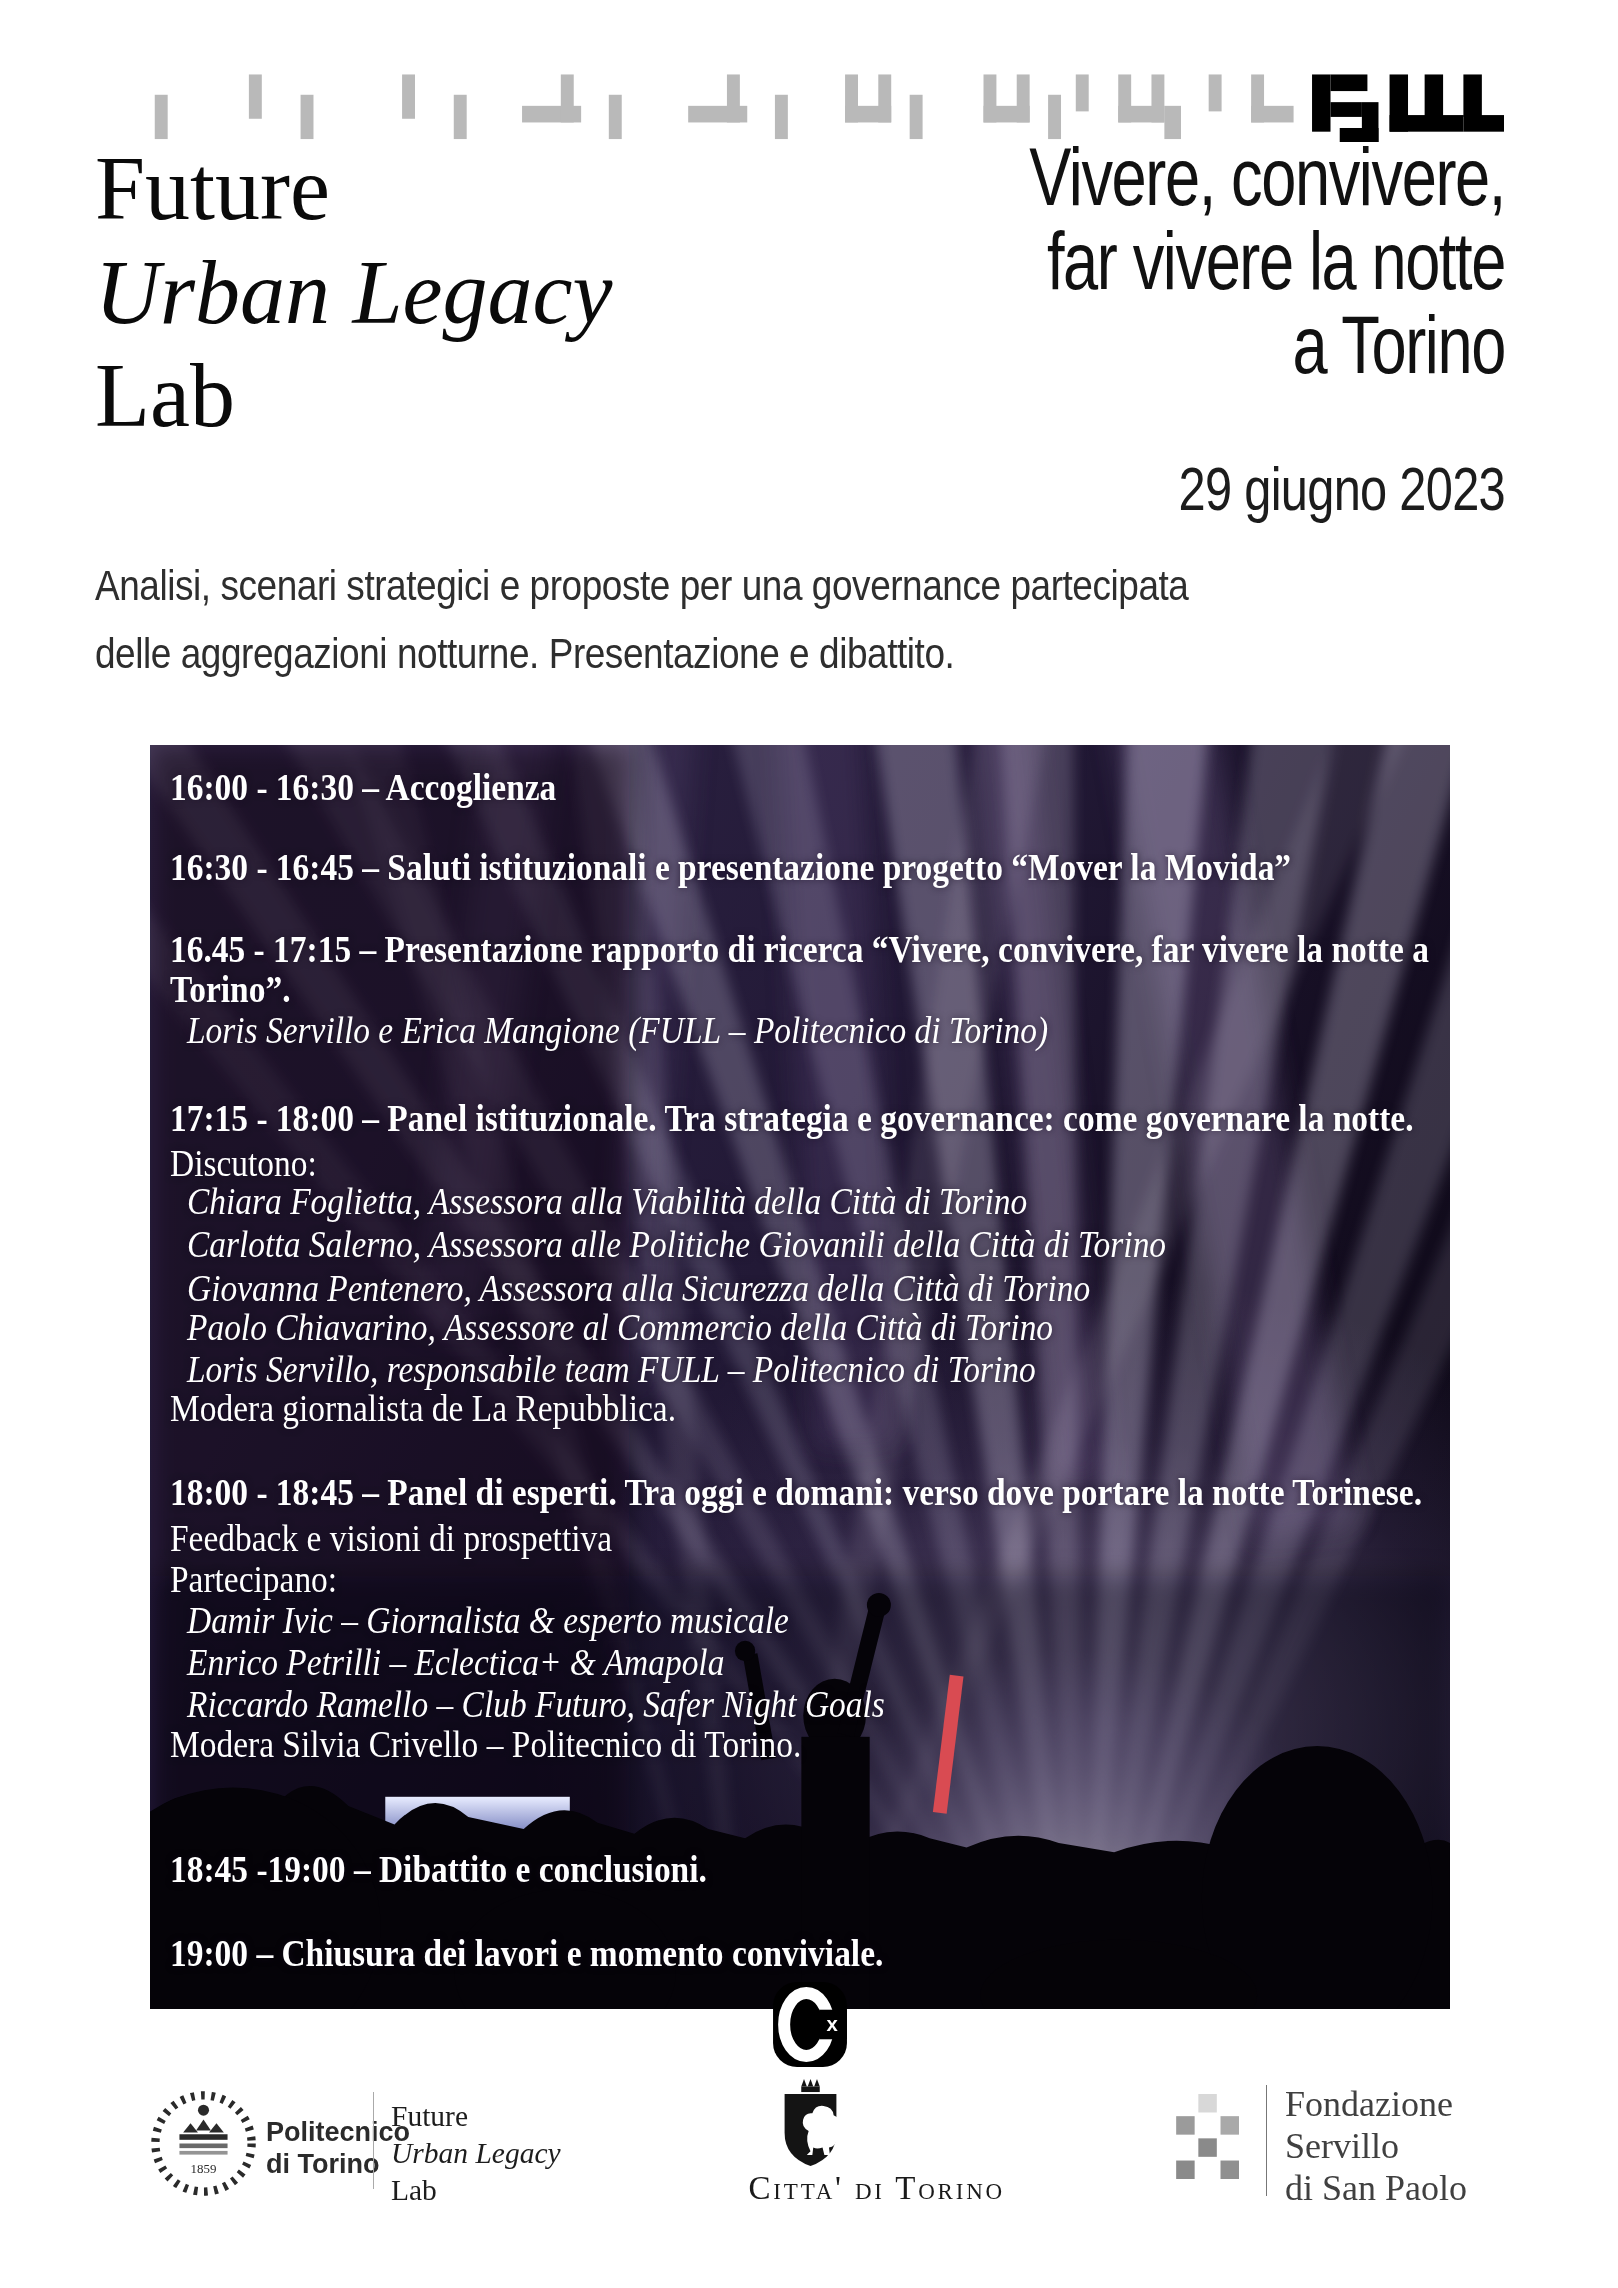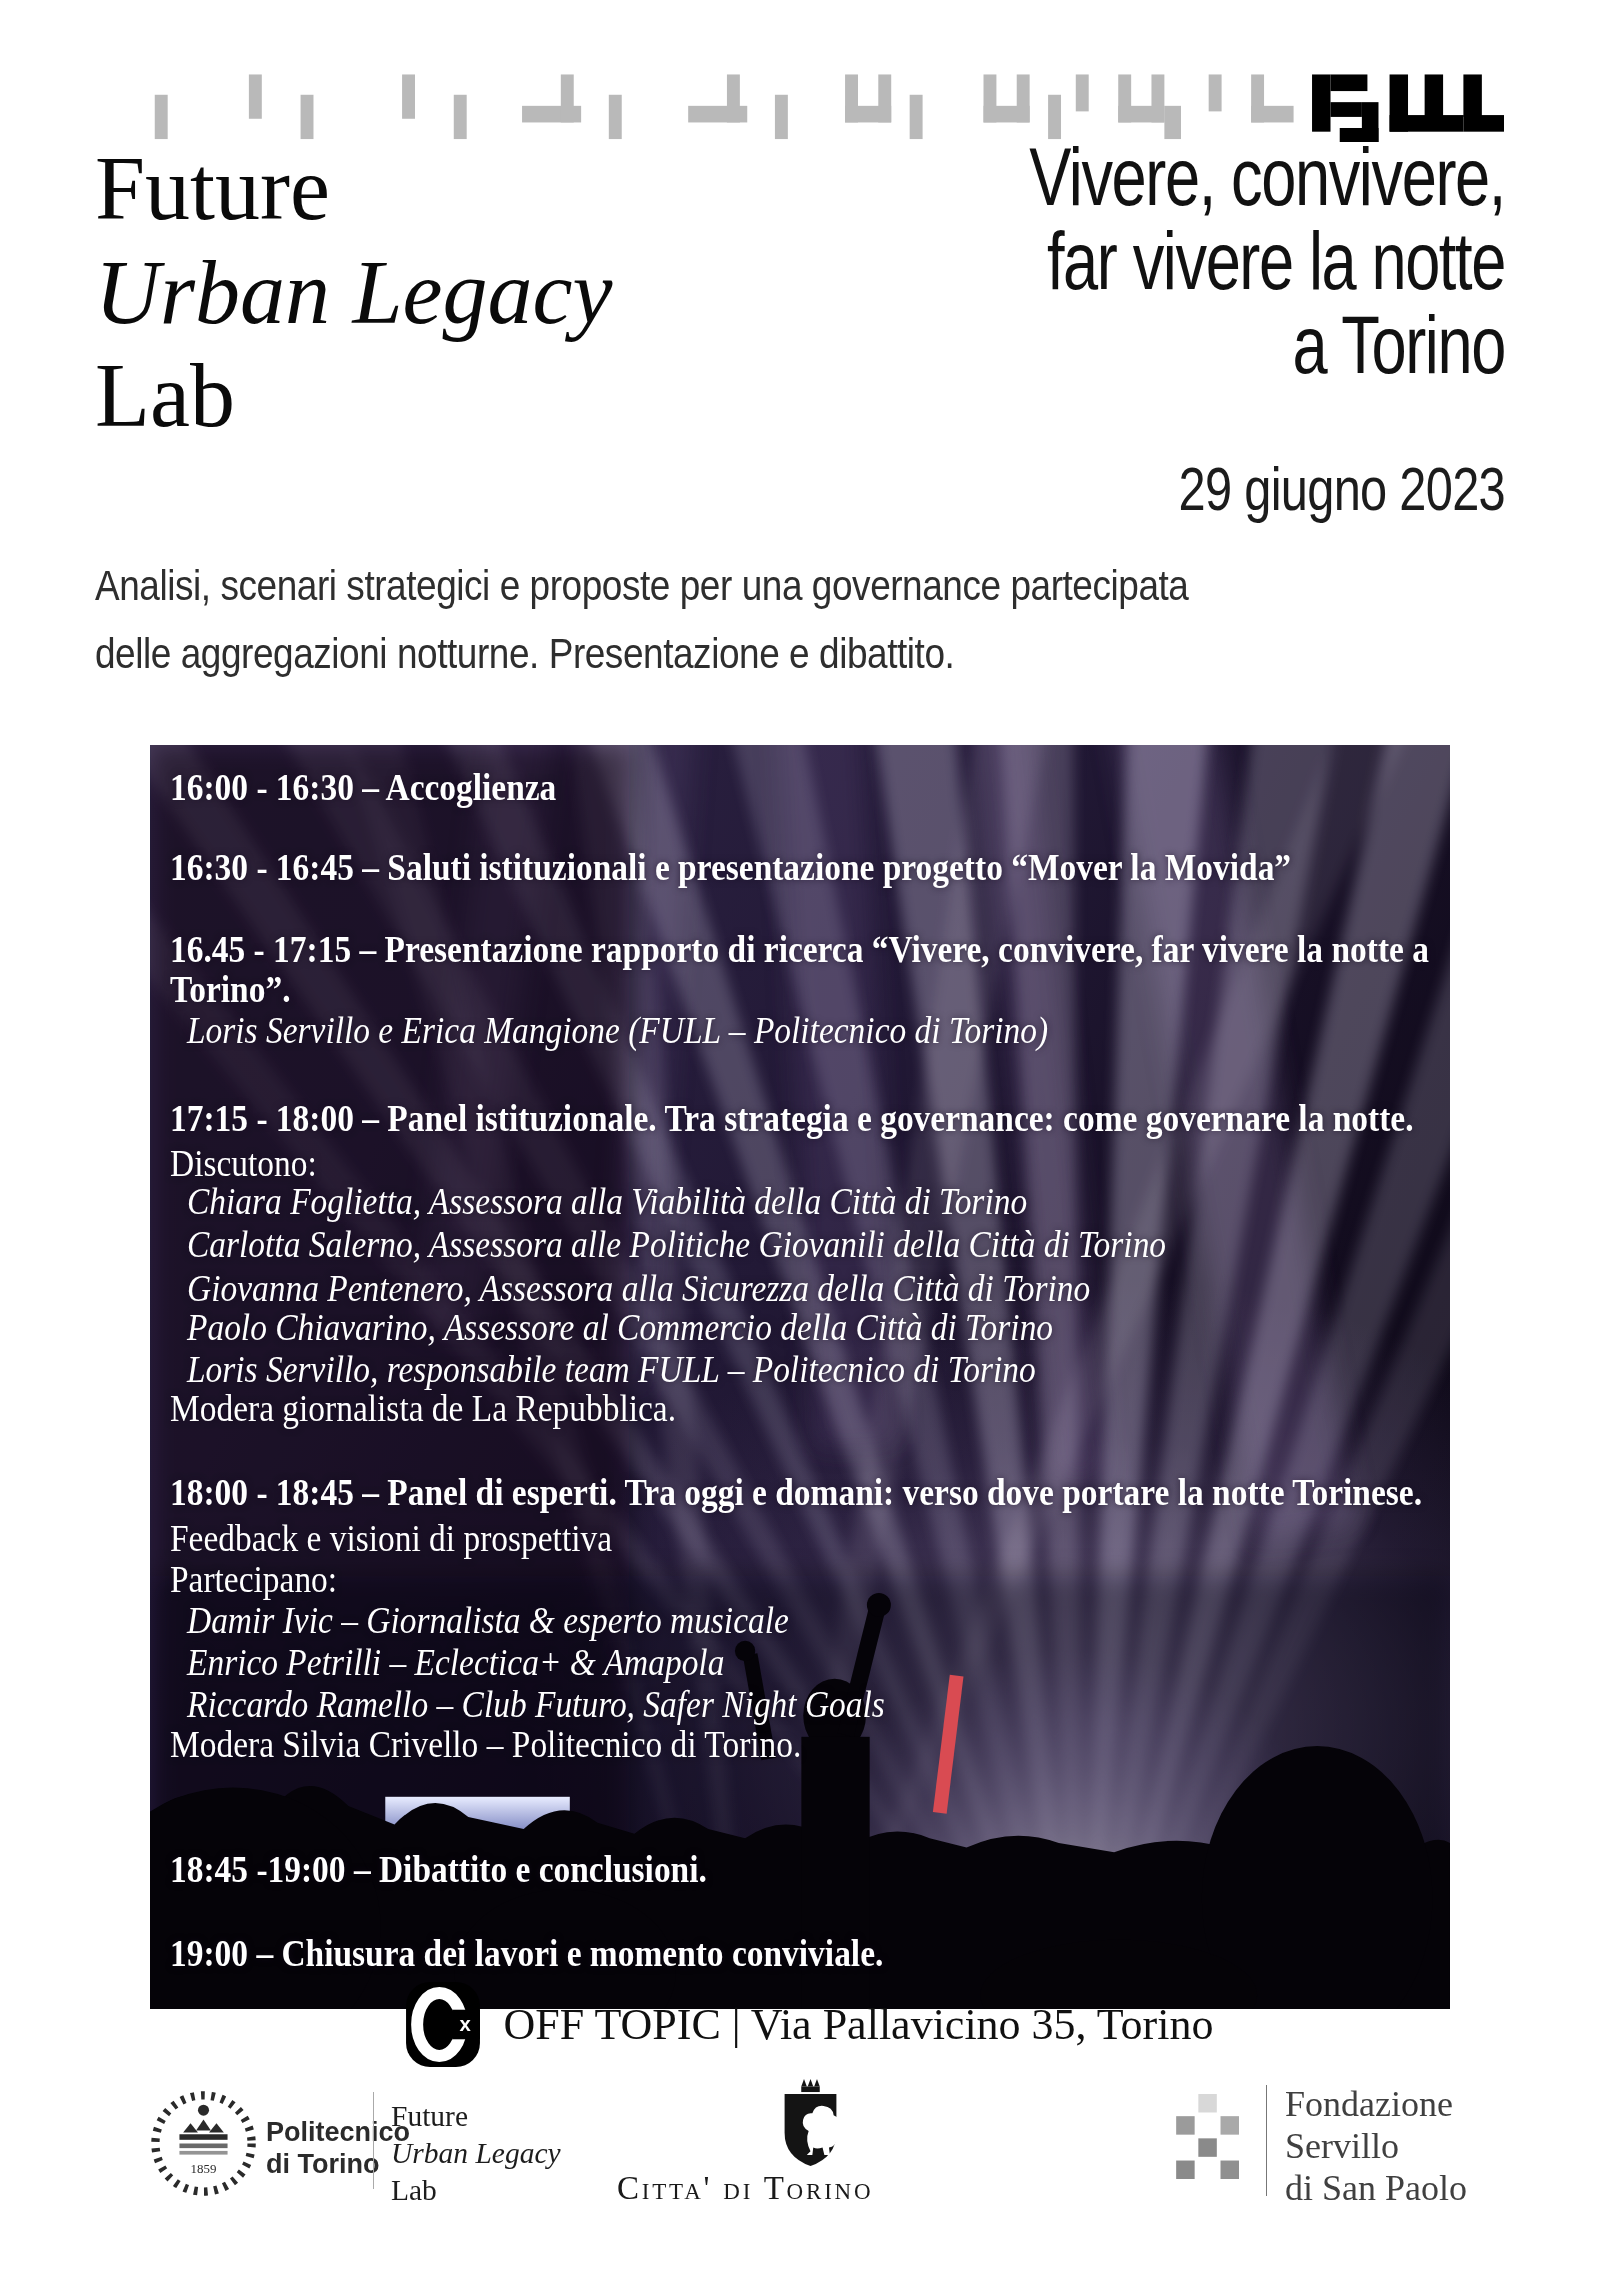--- a/index.html
+++ b/index.html
@@ -34,21 +34,21 @@
   
   .venue{position:absolute;left:0;top:1982px;width:1619px;display:flex;justify-content:center;align-items:center;gap:24px;}
   .venue .txt{font-family:"Liberation Serif",serif;font-size:44px;color:#101010;white-space:nowrap;}
 
   
   .footer{position:absolute;left:0;top:2081px;width:1619px;height:157px;color:#222;}
   .polito-name{position:absolute;left:266px;top:35px;font-family:"Liberation Sans",sans-serif;font-weight:700;font-size:27px;line-height:32px;color:#2b2b2b;}
   .fdiv1{position:absolute;left:373px;top:11px;width:0.9px;height:97px;background:#aaa;}
   .fulllab{position:absolute;left:391px;top:16.6px;font-family:"Liberation Serif",serif;font-size:29.5px;line-height:37px;color:#1d1d1d;}
   .fulllab .it{font-style:italic;}
-  .citta-label{position:absolute;left:617px;top:89px;width:388px;text-align:left;font-family:"Liberation Serif",serif;font-variant:small-caps;font-size:33px;letter-spacing:2.8px;color:#1a1a1a;}
+  .citta-label{position:absolute;left:617px;top:89px;width:388px;text-align:right;font-family:"Liberation Serif",serif;font-variant:small-caps;font-size:33px;letter-spacing:2.8px;color:#1a1a1a;}
   .fdiv2{position:absolute;left:1266px;top:3.7px;width:0.9px;height:111px;background:#777;}
   .fondazione-name{position:absolute;left:1285px;top:1.8px;font-family:"Liberation Serif",serif;font-size:36px;line-height:42px;color:#404040;}
 </style>
 </head>
 <body>
 
 <div class="poster">
 
   <svg class="topband" viewBox="0 0 1530 95">
     <g fill="#b9b9b9">
@@ -212,21 +212,20 @@
     <div class="sch b" style="top:1186px">19:00 – Chiusura dei lavori e momento conviviale.</div>
   </div>
 
   <div class="venue">
     <svg width="74" height="85" viewBox="0 0 80 92">
       <rect x="0" y="0" width="80" height="92" rx="26" fill="#000"></rect>
       <ellipse cx="36" cy="46" rx="24" ry="34" fill="none" stroke="#fff" stroke-width="13"></ellipse>
       <rect x="50" y="30" width="30" height="32" fill="#000"></rect>
       <text x="58" y="53" fill="#fff" font-family="Liberation Sans, sans-serif" font-size="22" font-weight="700">x</text>
     </svg>
-    <div class="txt">OFF TOPIC | Via Pallavicino 35, Torino</div>
   </div>
 
   <div class="footer">
 
     <svg width="111" height="111" viewBox="0 0 120 120" style="position:absolute;left:148px;top:7.4px">
       <circle cx="60" cy="60" r="52" fill="none" stroke="#2a2a2a" stroke-width="9" stroke-dasharray="4 7"></circle>
       <g fill="#2a2a2a">
         <polygon points="38,48 46,38 54,48"></polygon>
         <polygon points="52,46 60,34 68,46"></polygon>
         <polygon points="66,48 74,38 82,48"></polygon>

